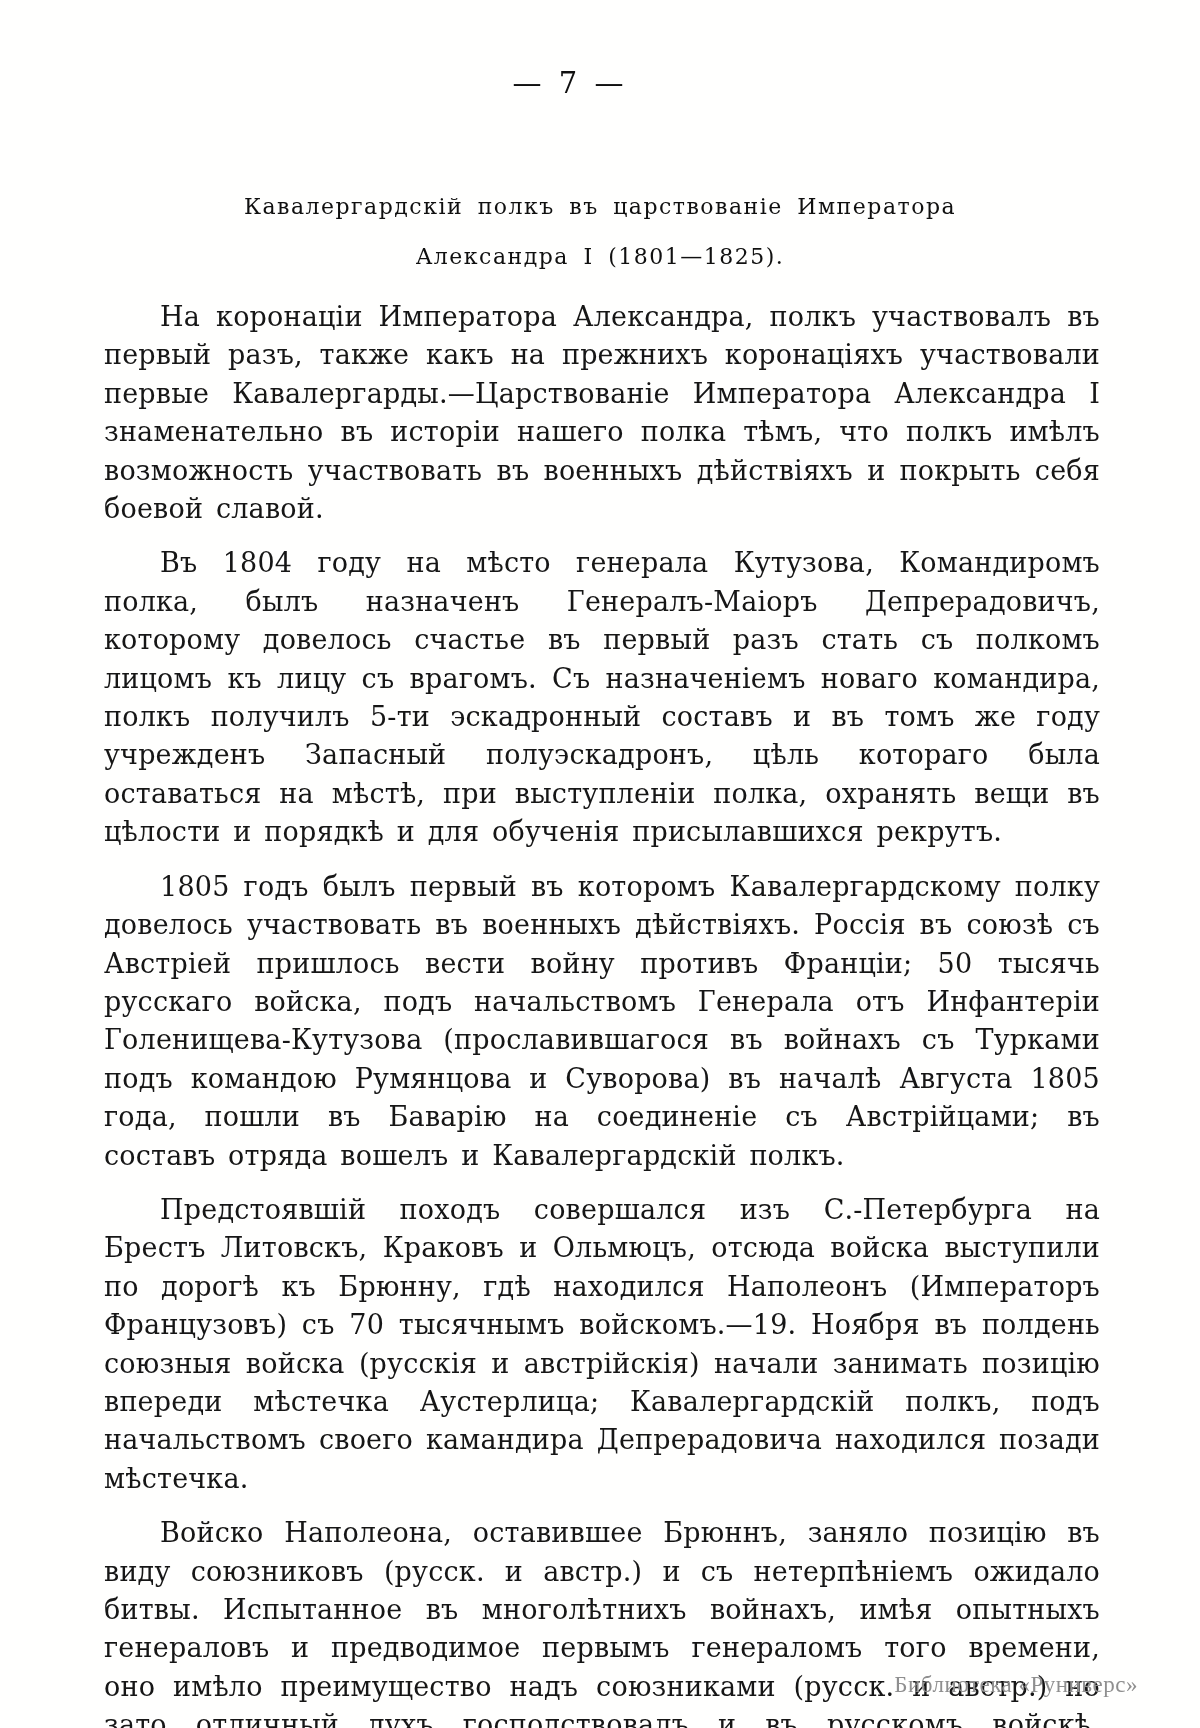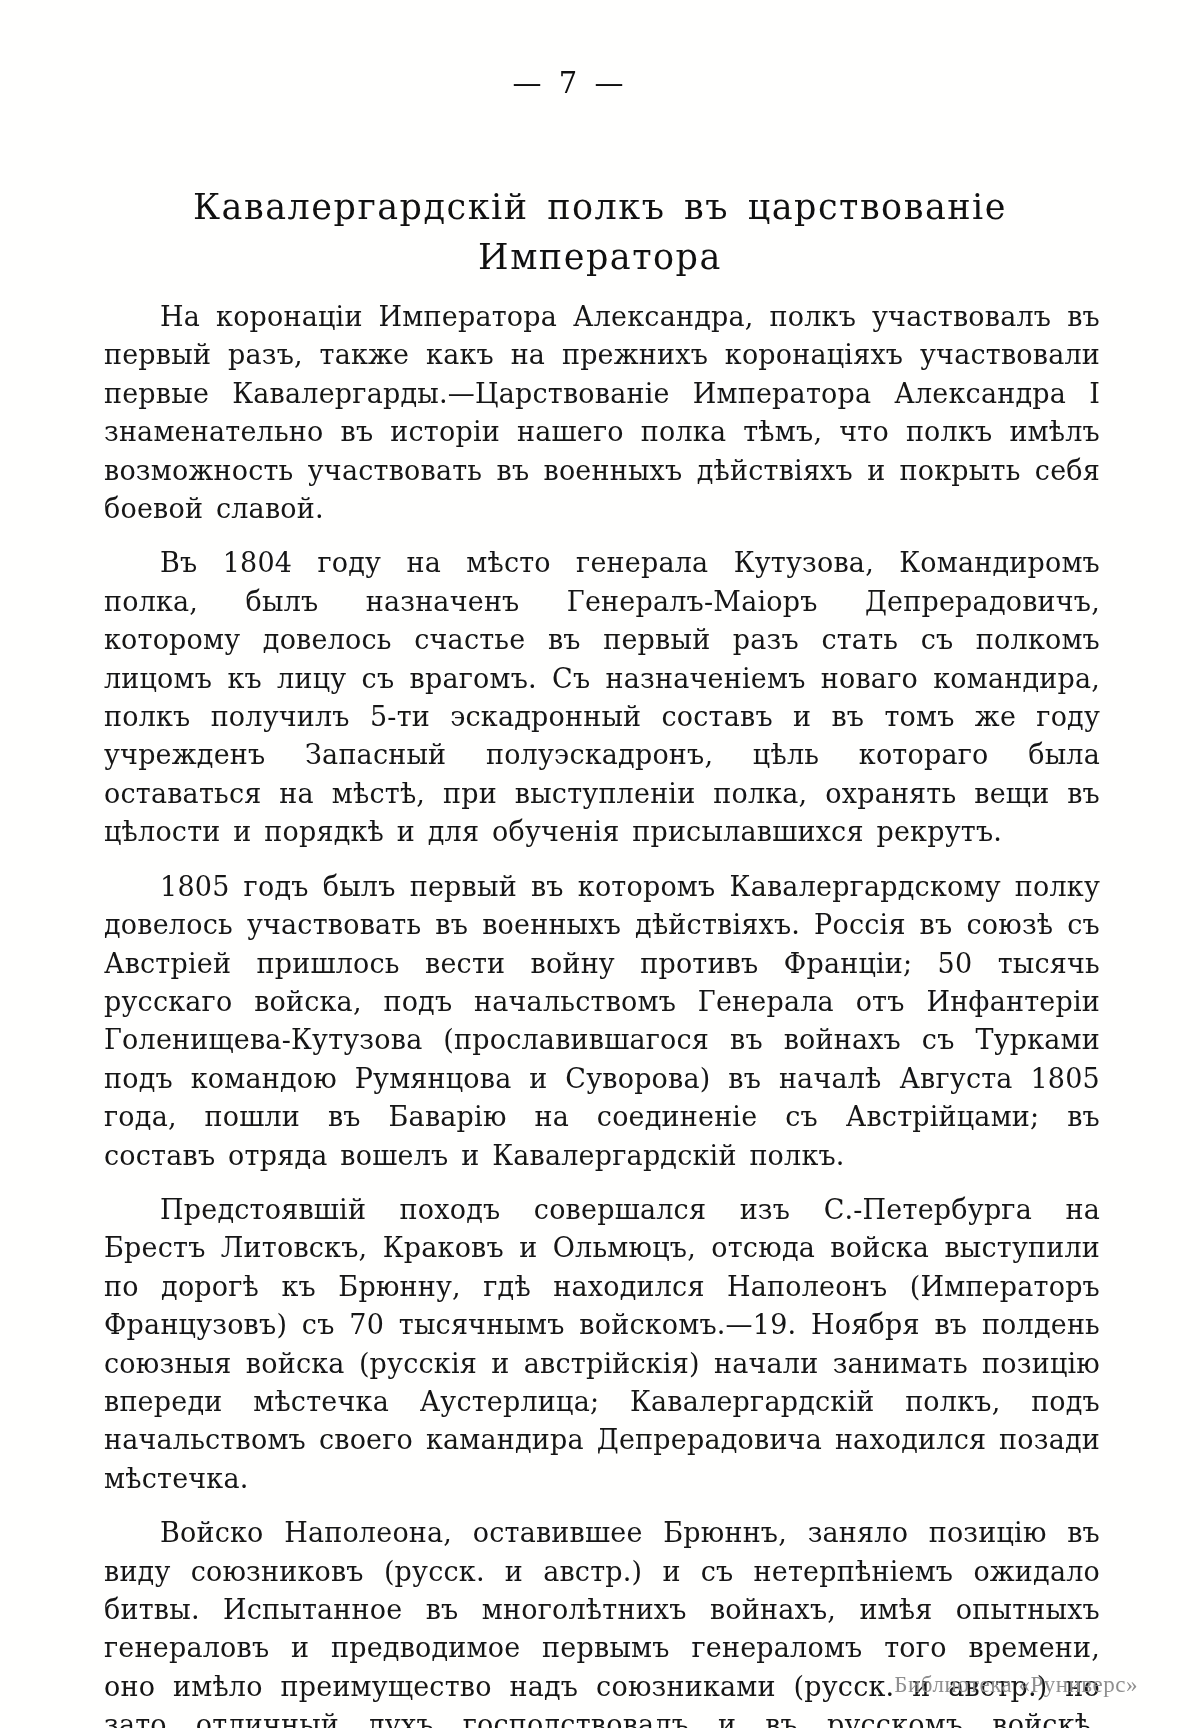--- a/index.html
+++ b/index.html
@@ -26,21 +26,21 @@
     letter-spacing: 4px;
     color: #101010;
   }
   .chapter-title {
     position: absolute;
     top: 182px;
     left: 95px;
     width: 1010px;
     margin: 0;
     text-align: center;
-    font-size: 35px;
+    font-size: 22px;
     font-weight: 500;
     line-height: 50px;
     letter-spacing: 1.5px;
     word-spacing: 6px;
     color: #101010;
   }
   .chapter-title .title-line {
     display: block;
   }
   .body-text {
@@ -71,20 +71,21 @@
 </style>
 </head>
 <body>
 
 <div class="page">
 
   <div class="page-number">— 7 —</div>
 
   <h1 class="chapter-title">
     <span class="title-line">Кавалергардскій полкъ въ царствованіе Императора</span>
+    <span class="title-line">Александра I (1801—1825).</span>
   </h1>
 
   <div class="body-text">
       <p class="para">На коронаціи Императора Александра, полкъ участвовалъ въ первый разъ, также какъ на прежнихъ коронаціяхъ участвовали первые Кавалергарды.—Царствованіе Императора Александра I знаменательно въ исторіи нашего полка тѣмъ, что полкъ имѣлъ возможность участвовать въ военныхъ дѣйствіяхъ и покрыть себя боевой славой.</p>
       <p class="para">Въ 1804 году на мѣсто генерала Кутузова, Командиромъ полка, былъ назначенъ Генералъ-Маіоръ Депрерадовичъ, которому довелось счастье въ первый разъ стать съ полкомъ лицомъ къ лицу съ врагомъ. Съ назначеніемъ новаго командира, полкъ получилъ 5-ти эскадронный составъ и въ томъ же году учрежденъ Запасный полуэскадронъ, цѣль котораго была оставаться на мѣстѣ, при выступленіи полка, охранять вещи въ цѣлости и порядкѣ и для обученія присылавшихся рекрутъ.</p>
       <p class="para">1805 годъ былъ первый въ которомъ Кавалергардскому полку довелось участвовать въ военныхъ дѣйствіяхъ. Россія въ союзѣ съ Австріей пришлось вести войну противъ Франціи; 50 тысячь русскаго войска, подъ начальствомъ Генерала отъ Инфантеріи Голенищева-Кутузова (прославившагося въ войнахъ съ Турками подъ командою Румянцова и Суворова) въ началѣ Августа 1805 года, пошли въ Баварію на соединеніе съ Австрійцами; въ составъ отряда вошелъ и Кавалергардскій полкъ.</p>
       <p class="para">Предстоявшій походъ совершался изъ С.-Петербурга на Брестъ Литовскъ, Краковъ и Ольмюцъ, отсюда войска выступили по дорогѣ къ Брюнну, гдѣ находился Наполеонъ (Императоръ Французовъ) съ 70 тысячнымъ войскомъ.—19. Ноября въ полдень союзныя войска (русскія и австрійскія) начали занимать позицію впереди мѣстечка Аустерлица; Кавалергардскій полкъ, подъ начальствомъ своего камандира Депрерадовича находился позади мѣстечка.</p>
       <p class="para">Войско Наполеона, оставившее Брюннъ, заняло позицію въ виду союзниковъ (русск. и австр.) и съ нетерпѣніемъ ожидало битвы. Испытанное въ многолѣтнихъ войнахъ, имѣя опытныхъ генераловъ и предводимое первымъ генераломъ того времени, оно имѣло преимущество надъ союзниками (русск. и австр.) но зато отличный духъ господствовалъ и въ русскомъ войскѣ, незабывавшемъ свои недавніе успѣхи въ Турціи, Польшѣ и Италіи.</p>
       <p class="para">Сраженіе при Аустерлицѣ произошло 20 Ноября и было неудачно для союзниковъ, хотя многіе русскіе полки отличились, такъ что самъ Наполеонъ удивлялся ихъ храбрости.</p>
     </div>

